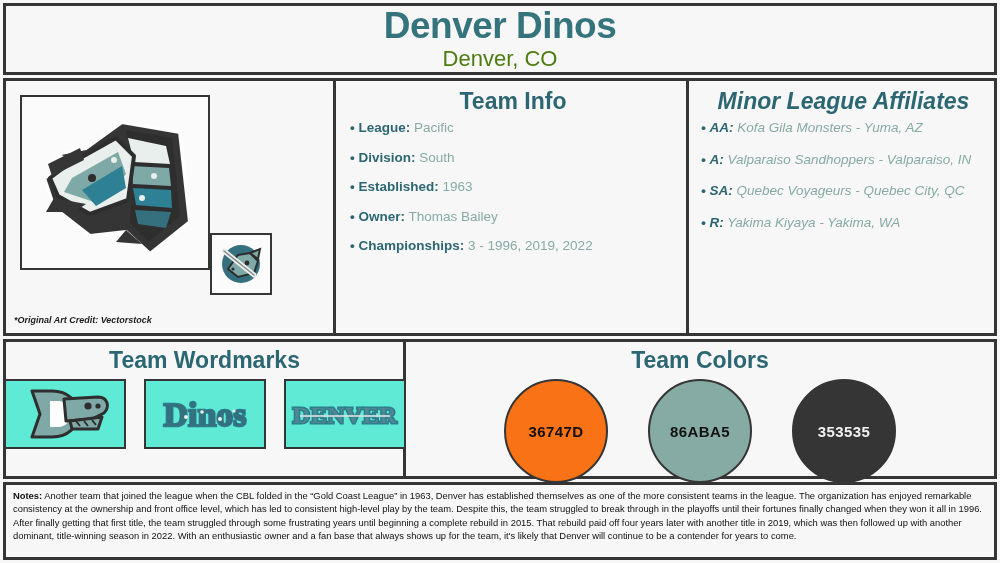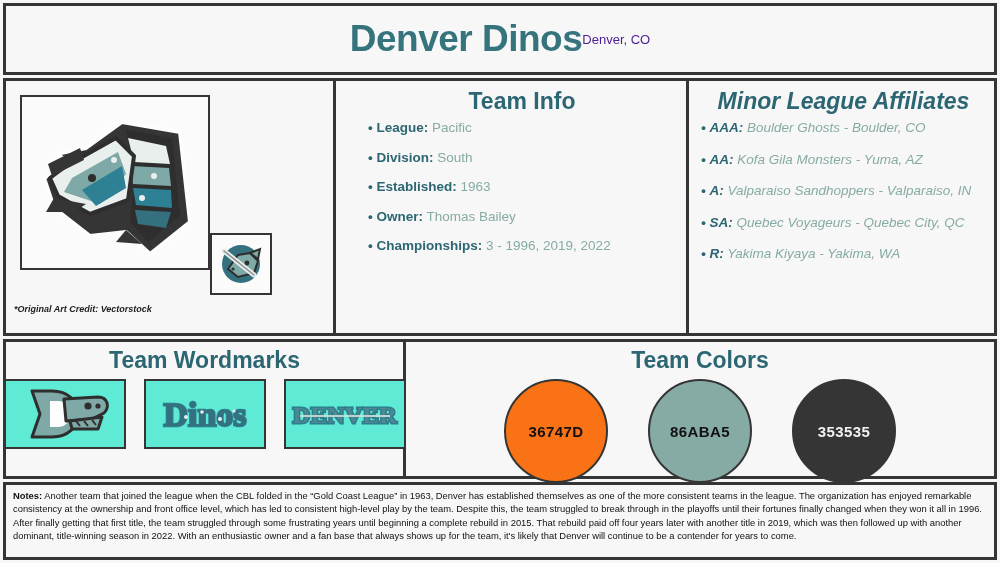--- a/index.html
+++ b/index.html
@@ -20,35 +20,35 @@
     flex-direction: column;
   }
 
   
   .header {
     border: 3px solid #353535;
     margin: 3px 3px 0 3px;
     background: #f7f7f7;
     height: 72px;
     display: flex;
-    flex-direction: row;
+    flex-direction: column;
     align-items: center;
     justify-content: center;
     box-sizing: border-box;
   }
   .team-title {
     font-size: 37px;
     font-weight: bold;
     color: #36747D;
     letter-spacing: -0.5px;
     line-height: 1.02;
   }
   .team-city {
-    font-size: 13px;
-    color: #4c1d95;
+    font-size: 22px;
+    color: #4d7c0f;
     margin-top: 2px;
     line-height: 1.1;
   }
 
   
   .band-mid {
     display: flex;
     margin: 3px 3px 0 3px;
     border: 3px solid #353535;
     box-sizing: border-box;
@@ -76,32 +76,32 @@
     left: 204px; top: 152px;
     width: 62px; height: 62px;
     border: 2px solid #353535;
     background: #fbfbfb;
     display: flex; align-items: center; justify-content: center;
     box-sizing: border-box;
   }
   .logo-small-frame svg { width: 50px; height: 50px; }
   .art-credit {
     position: absolute;
-    left: 8px; bottom: 19px;
+    left: 8px; bottom: 8px;
     font-size: 9px;
     font-weight: bold;
     font-style: italic;
     color: #1d1d1d;
   }
 
   .panel-info {
     width: 353px;
     border-right: 3px solid #353535;
     box-sizing: border-box;
-    padding: 6px 10px 6px 32px;
+    padding: 6px 10px 6px 14px;
   }
   .panel-aff {
     flex: 1;
     box-sizing: border-box;
     padding: 6px 8px 6px 12px;
     font-style: italic;
   }
   .panel-head {
     text-align: center;
     font-size: 23px;
@@ -266,23 +266,20 @@
         <li><span class="dot">•</span>
           <span class="k">Championships:</span>
           <span class="v">3 - 1996, 2019, 2022</span></li>
       </ul>
     </div>
 
     <div class="panel-aff">
       <div class="panel-head">Minor League Affiliates</div>
       <ul class="bullets">
         <li><span class="dot">•</span>
-          <span class="k">AAA:</span>
-          <span class="v">Boulder Ghosts - Boulder, CO</span></li>
-        <li><span class="dot">•</span>
           <span class="k">AA:</span>
           <span class="v">Kofa Gila Monsters - Yuma, AZ</span></li>
         <li><span class="dot">•</span>
           <span class="k">A:</span>
           <span class="v">Valparaiso Sandhoppers - Valparaiso, IN</span></li>
         <li><span class="dot">•</span>
           <span class="k">SA:</span>
           <span class="v">Quebec Voyageurs - Quebec City, QC</span></li>
         <li><span class="dot">•</span>
           <span class="k">R:</span>

